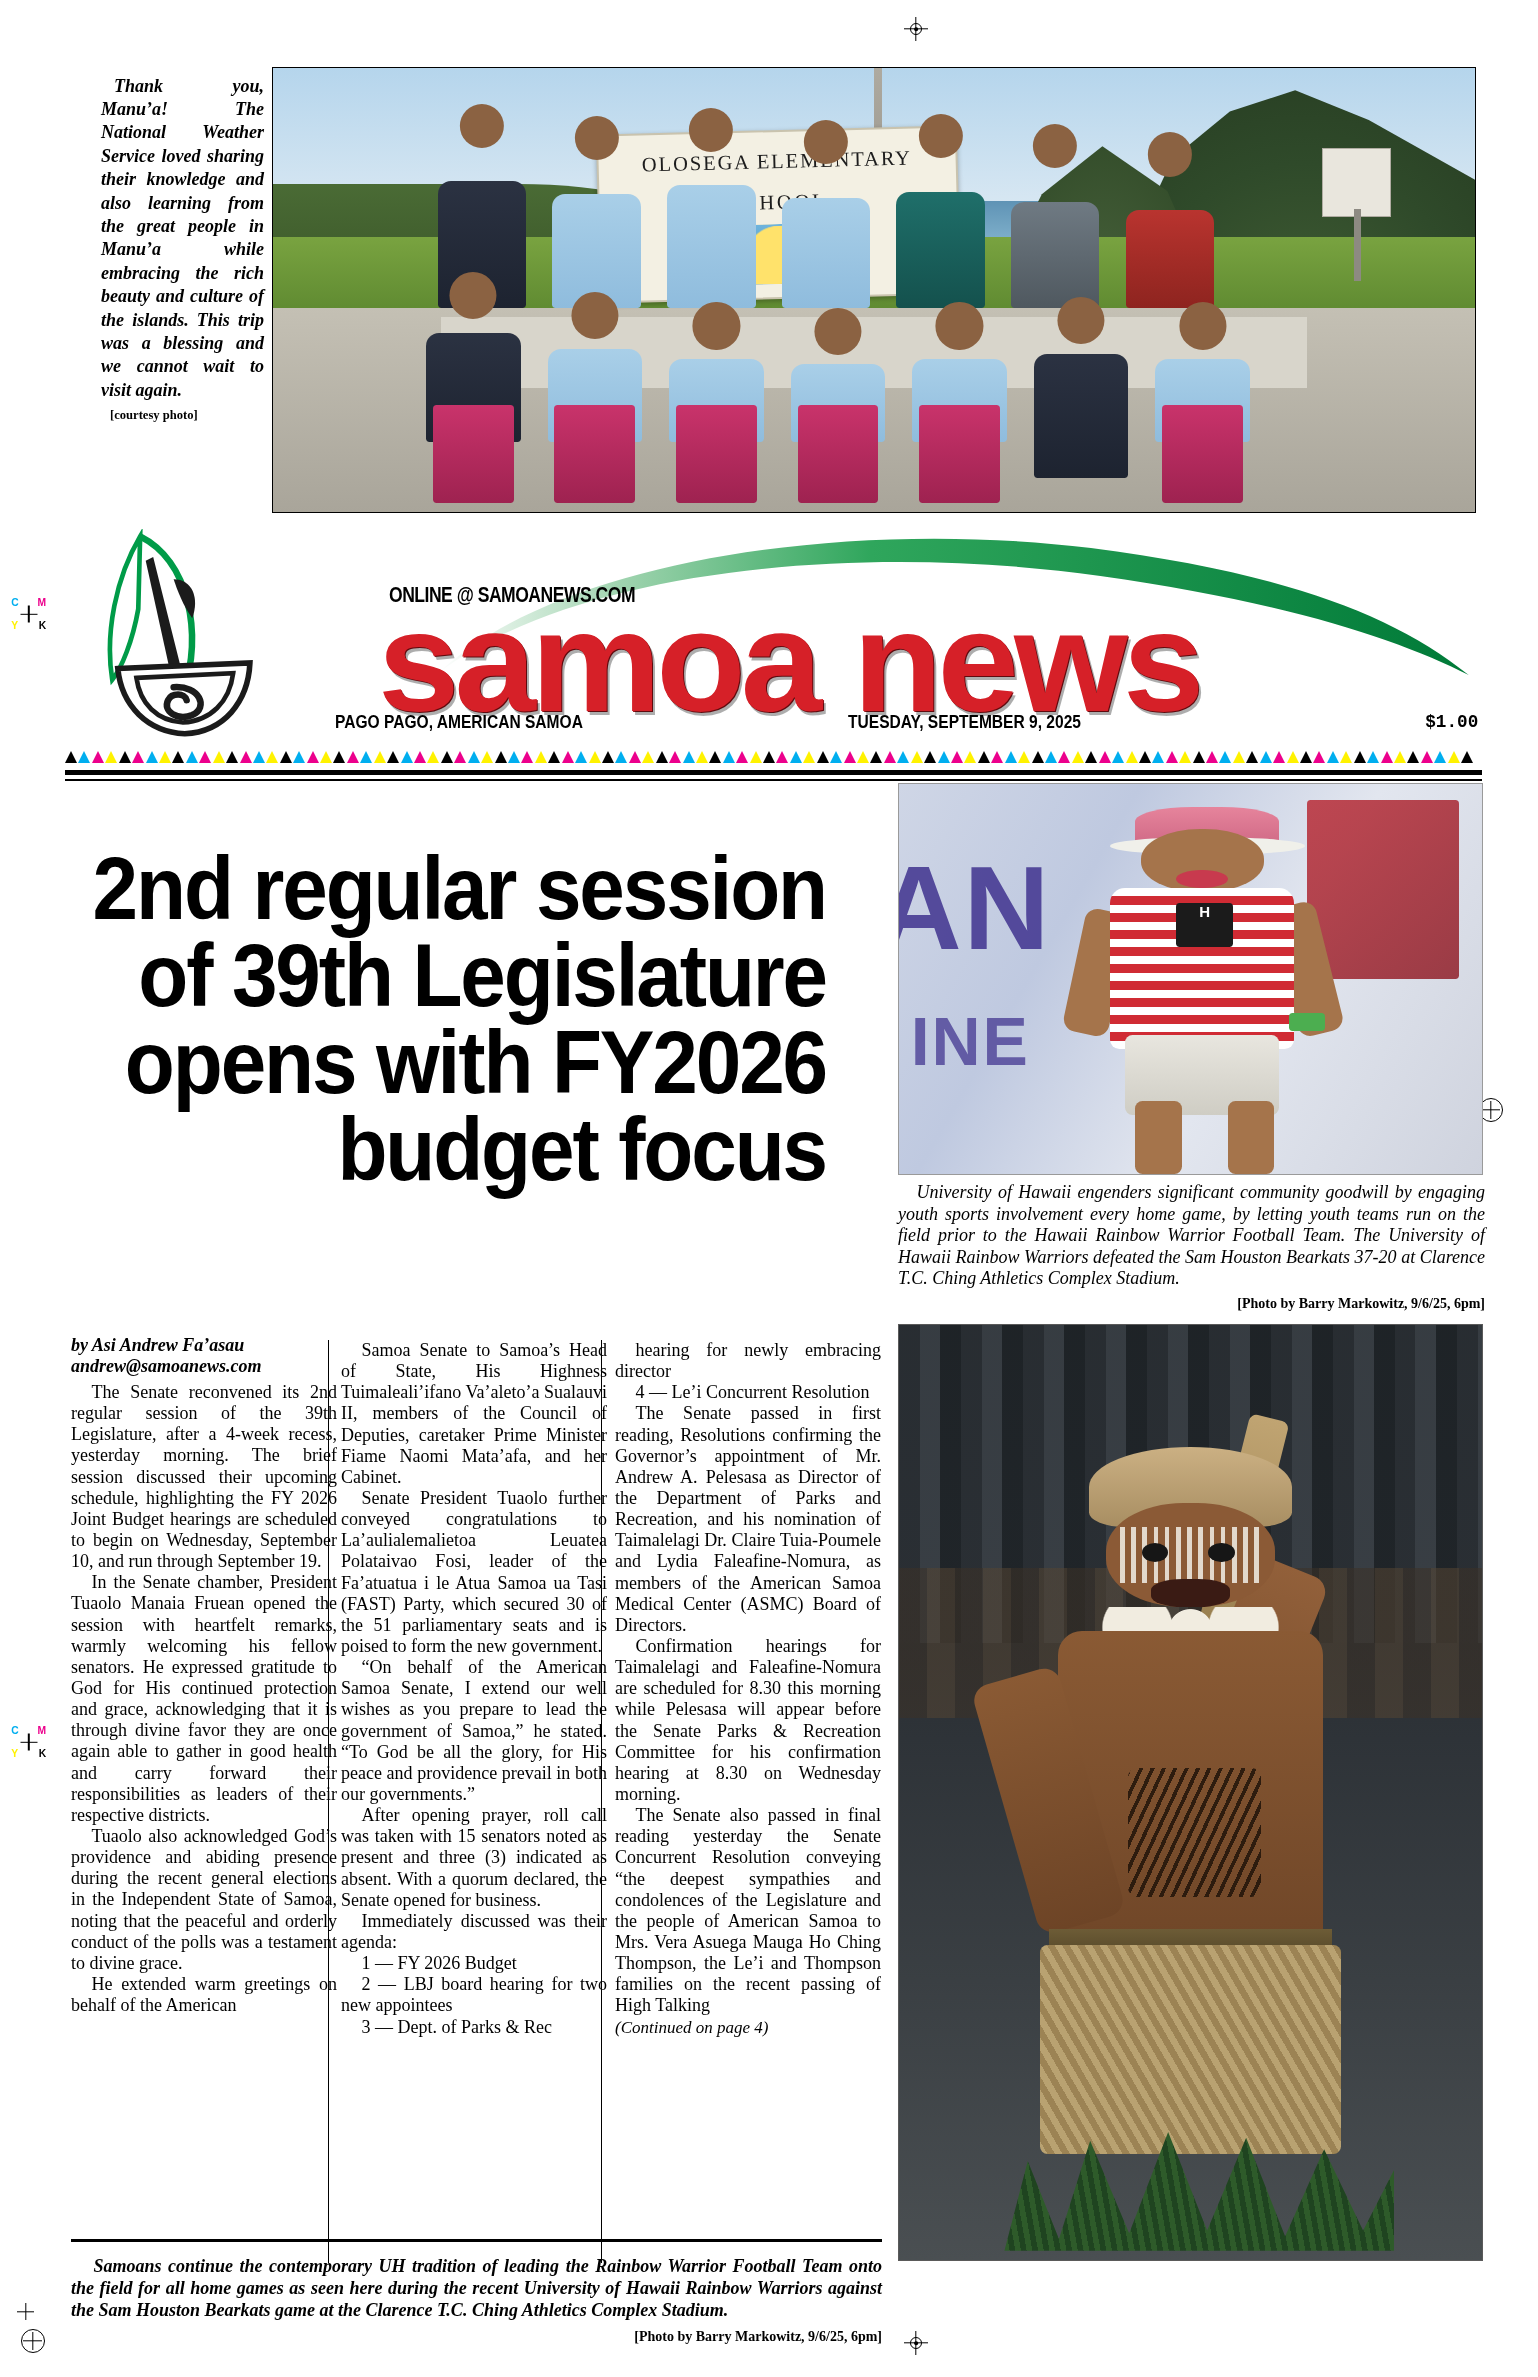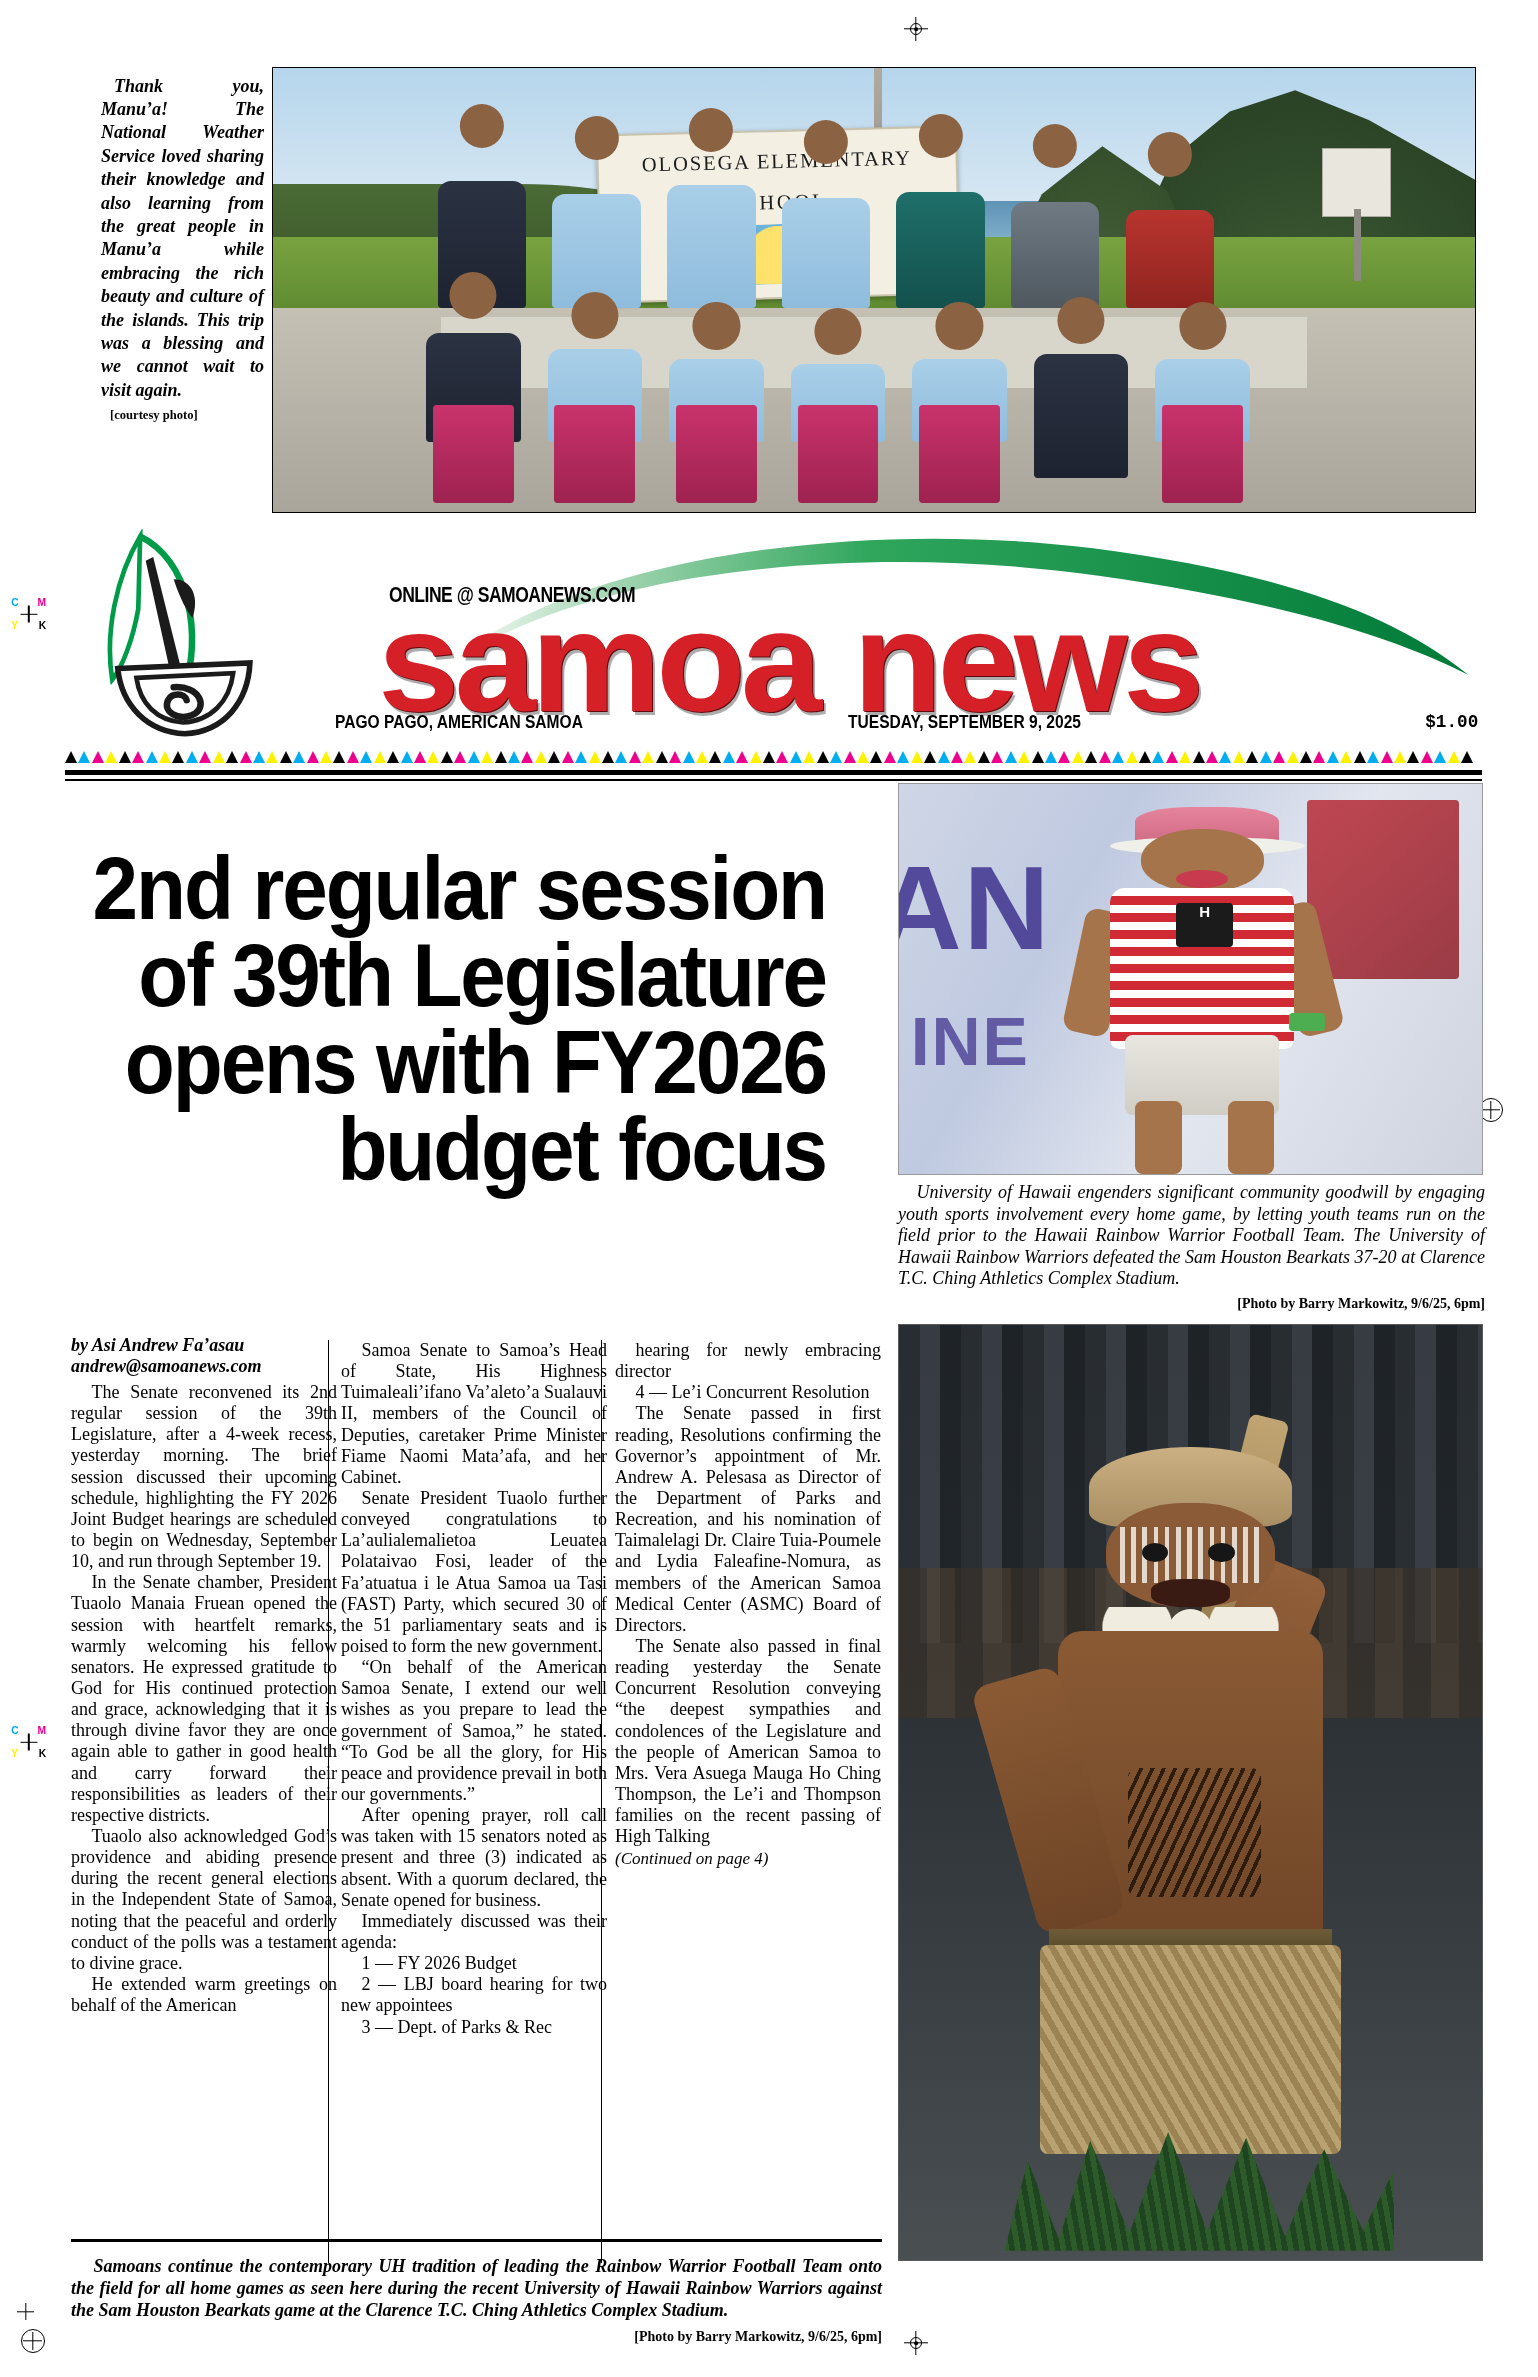--- a/index.html
+++ b/index.html
@@ -644,20 +644,21 @@
     <p>After opening prayer, roll call was taken with 15 senators noted as present and three (3) indicated as absent. With a quorum declared, the Senate opened for business.</p>
     <p>Immediately discussed was their agenda:</p>
     <p>1 — FY 2026 Budget</p>
     <p>2 — LBJ board hearing for two new appointees</p>
     <p>3 — Dept. of Parks &amp; Rec</p>
   </div>
 <div class="col col3" id="col3">
     <p>hearing for newly embracing director</p>
     <p>4 — Le’i Concurrent Resolution</p>
     <p>The Senate passed in first reading, Resolutions confirming the Governor’s appointment of Mr. Andrew A. Pelesasa as Director of the Department of Parks and Recreation, and his nomination of Taimalelagi Dr. Claire Tuia-Poumele and Lydia Faleafine-Nomura, as members of the American Samoa Medical Center (ASMC) Board of Directors.</p>
+    <p>Confirmation hearings for Taimalelagi and Faleafine-Nomura are scheduled for 8.30 this morning while Pelesasa will appear before the Senate Parks &amp; Recreation Committee for his confirmation hearing at 8.30 on Wednesday morning.</p>
     <p>The Senate also passed in final reading yesterday the Senate Concurrent Resolution conveying “the deepest sympathies and condolences of the Legislature and the people of American Samoa to Mrs. Vera Asuega Mauga Ho Ching Thompson, the Le’i and Thompson families on the recent passing of High Talking</p>
     <span class="contd">(Continued on page 4)</span>
   </div>
 
 <div class="bot-rule"></div>
 <div class="cap-bot">
   <span class="ind">Samoans continue the contemporary UH tradition of leading the Rainbow Warrior Football Team onto the field for all home games as seen here during the recent University of Hawaii Rainbow Warriors against the Sam Houston Bearkats game at the Clarence T.C. Ching Athletics Complex Stadium.</span>
 </div>
 <div class="credit-bot">[Photo by Barry Markowitz, 9/6/25, 6pm]</div>
 

